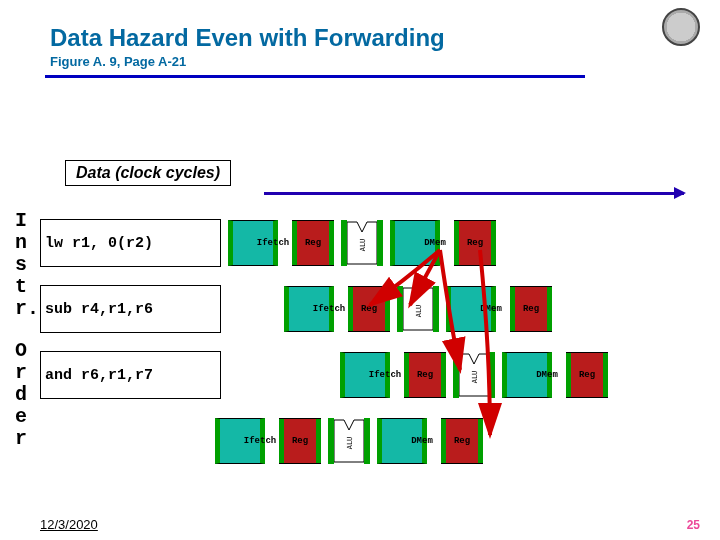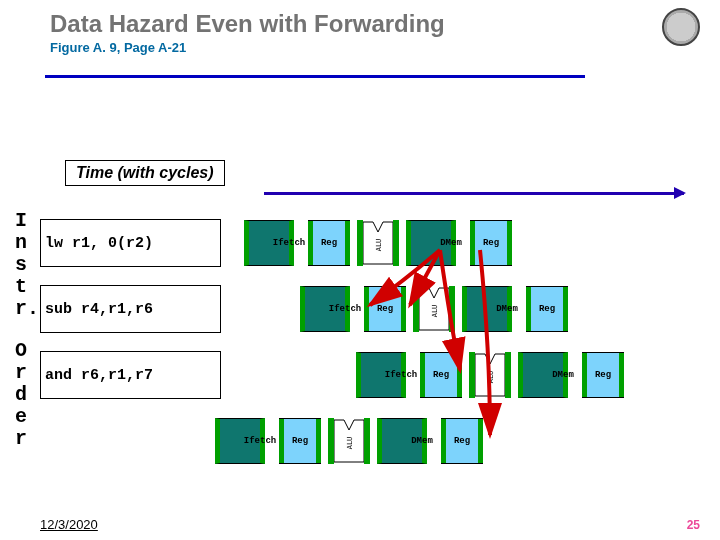--- a/index.html
+++ b/index.html
@@ -5,24 +5,24 @@
   body {
     margin: 0;
     font-family: Arial, Helvetica, sans-serif;
     background: #fff;
     width: 720px;
     height: 540px;
     position: relative;
     overflow: hidden;
   }
   .title {
-    color: #737373;
+    color: #0369a1;
     font-size: 24px;
     font-weight: bold;
-    margin: 10px 0 0 50px;
+    margin: 24px 0 0 50px;
   }
   .subtitle {
     color: #0369a1;
     font-size: 13px;
     font-weight: bold;
     margin: 2px 0 0 50px;
   }
   .hr {
     position: absolute;
     left: 45px;
@@ -76,49 +76,49 @@
   .instr-box {
     width: 175px;
     height: 46px;
     border: 1px solid #000;
     font-family: "Courier New", monospace;
     font-weight: bold;
     font-size: 15px;
     display: flex;
     align-items: center;
     padding-left: 4px;
-    margin-right: 16px;
+    margin-right: 0;
   }
   .pipeline {
     display: flex;
     align-items: center;
     position: relative;
   }
   .stage {
     width: 42px;
     height: 46px;
     margin: 0 7px;
     position: relative;
     display: flex;
     align-items: center;
     justify-content: center;
     font-size: 9px;
     font-weight: bold;
   }
   .stage.box {
-    background: #0f766e;
+    background: #14b8a6;
     border-left: 5px solid #00a000;
     border-right: 5px solid #00a000;
     border-top: 1px solid #000;
     border-bottom: 1px solid #000;
     box-sizing: border-box;
     padding-left: 40px;
   }
   .stage.reg-shape {
-    background: #7dd3fc;
+    background: #b91c1c;
     border-left: 5px solid #00a000;
     border-right: 5px solid #00a000;
     box-sizing: border-box;
   }
   .stage.reg-shape::before,
   .stage.reg-shape::after {
     content: "";
     position: absolute;
     left: -5px; right: -5px;
     height: 1px;
@@ -166,21 +166,21 @@
   }
 </style>
 </head>
 <body>
 
 <div class="title">Data Hazard Even with Forwarding</div>
 <div class="subtitle">Figure A. 9, Page A-21</div>
 <div class="hr"></div>
 <div class="seal"></div>
 
-<div class="time-box">Time (with cycles)</div>
+<div class="time-box">Data (clock cycles)</div>
 <div class="arrow-time"></div>
 
 <div class="vlabel" style="top:210px">
   <span>I</span>
   <span>n</span>
   <span>s</span>
   <span>t</span>
   <span>r.</span>
 </div>
 <div class="vlabel" style="top:340px">

